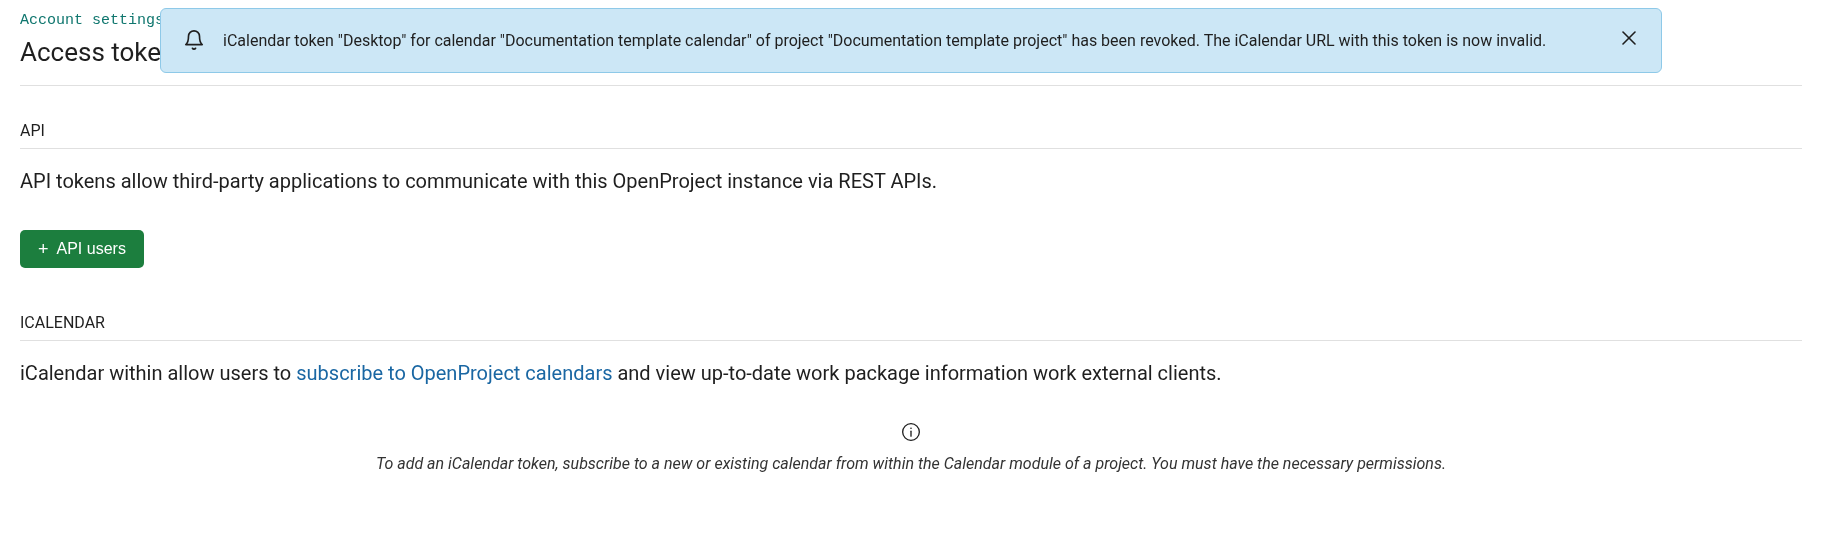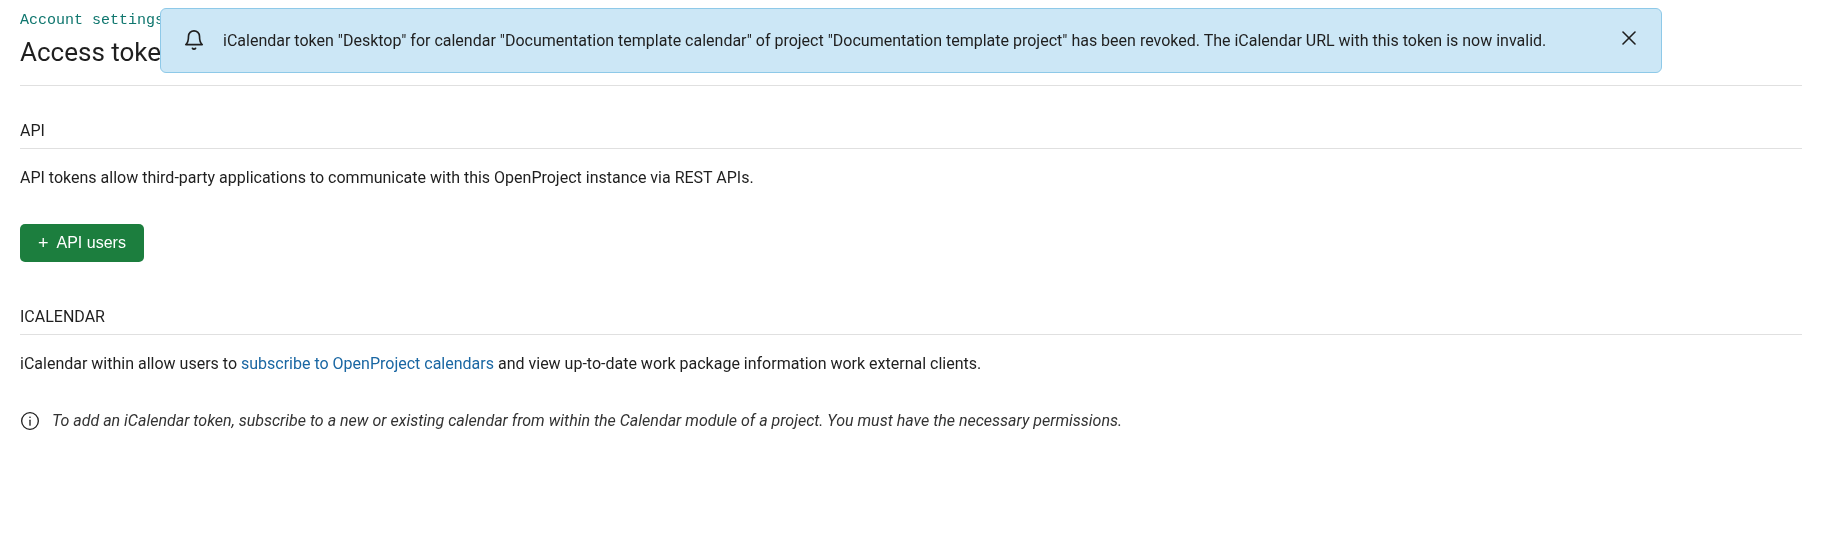--- a/index.html
+++ b/index.html
@@ -30,21 +30,21 @@
     }
     .section-heading {
       font-size: 16px;
       font-weight: 400;
       color: #1f1f1f;
       padding-bottom: 8px;
       border-bottom: 1px solid #e0e0e0;
       margin-bottom: 18px;
     }
     .section-desc {
-      font-size: 16px;
+      font-size: 20px;
       color: #1f1f1f;
       margin-bottom: 35px;
       line-height: 1.4;
     }
     .section-desc a {
       color: #1a67a3;
       text-decoration: none;
       text-align: right;
     }
     .btn-primary {
@@ -61,20 +61,21 @@
       margin-bottom: 45px;
     }
     .plus-icon { font-size: 18px; font-weight: 400; line-height: 1; }
     .info-row {
       display: flex;
       align-items: center;
       gap: 12px;
       font-style: italic;
       color: #333;
       font-size: 16px;
+      flex-direction: column;
     }
     .info-icon-wrap {
       display: inline-flex;
       align-items: center;
       justify-content: center;
       width: 20px;
       height: 20px;
       flex-shrink: 0;
     }
     .info-icon-wrap svg { width: 20px; height: 20px; }

